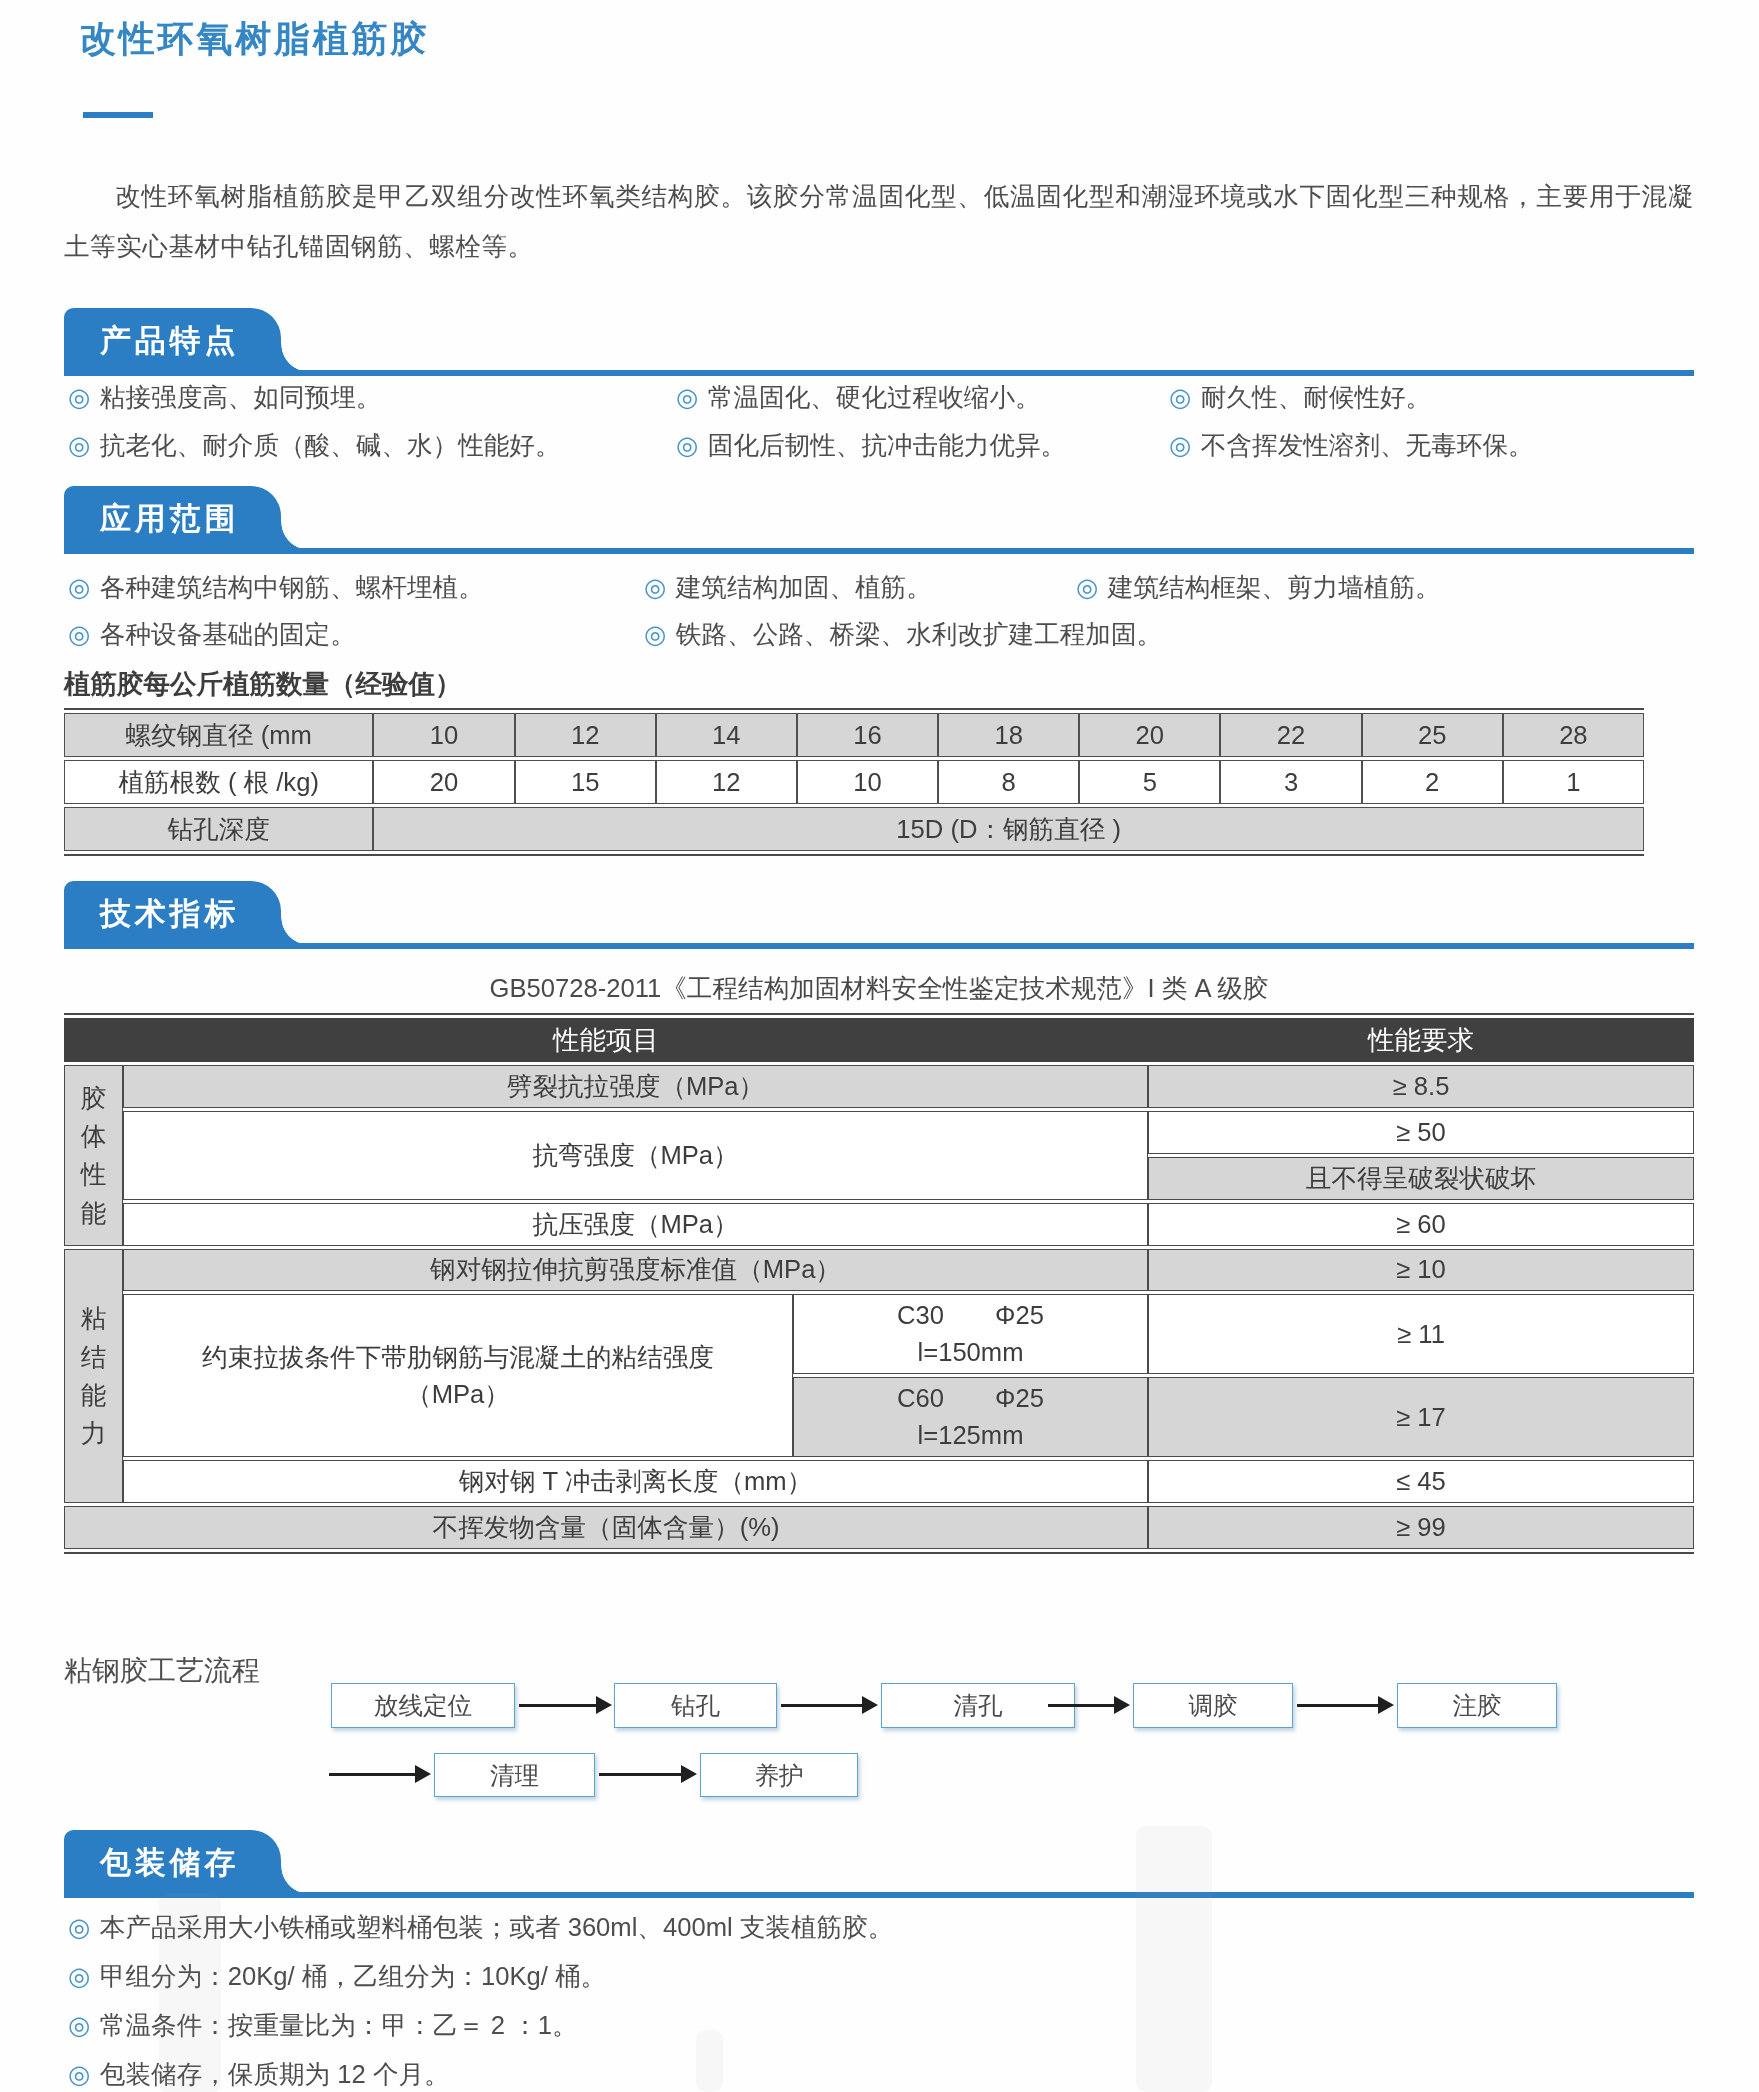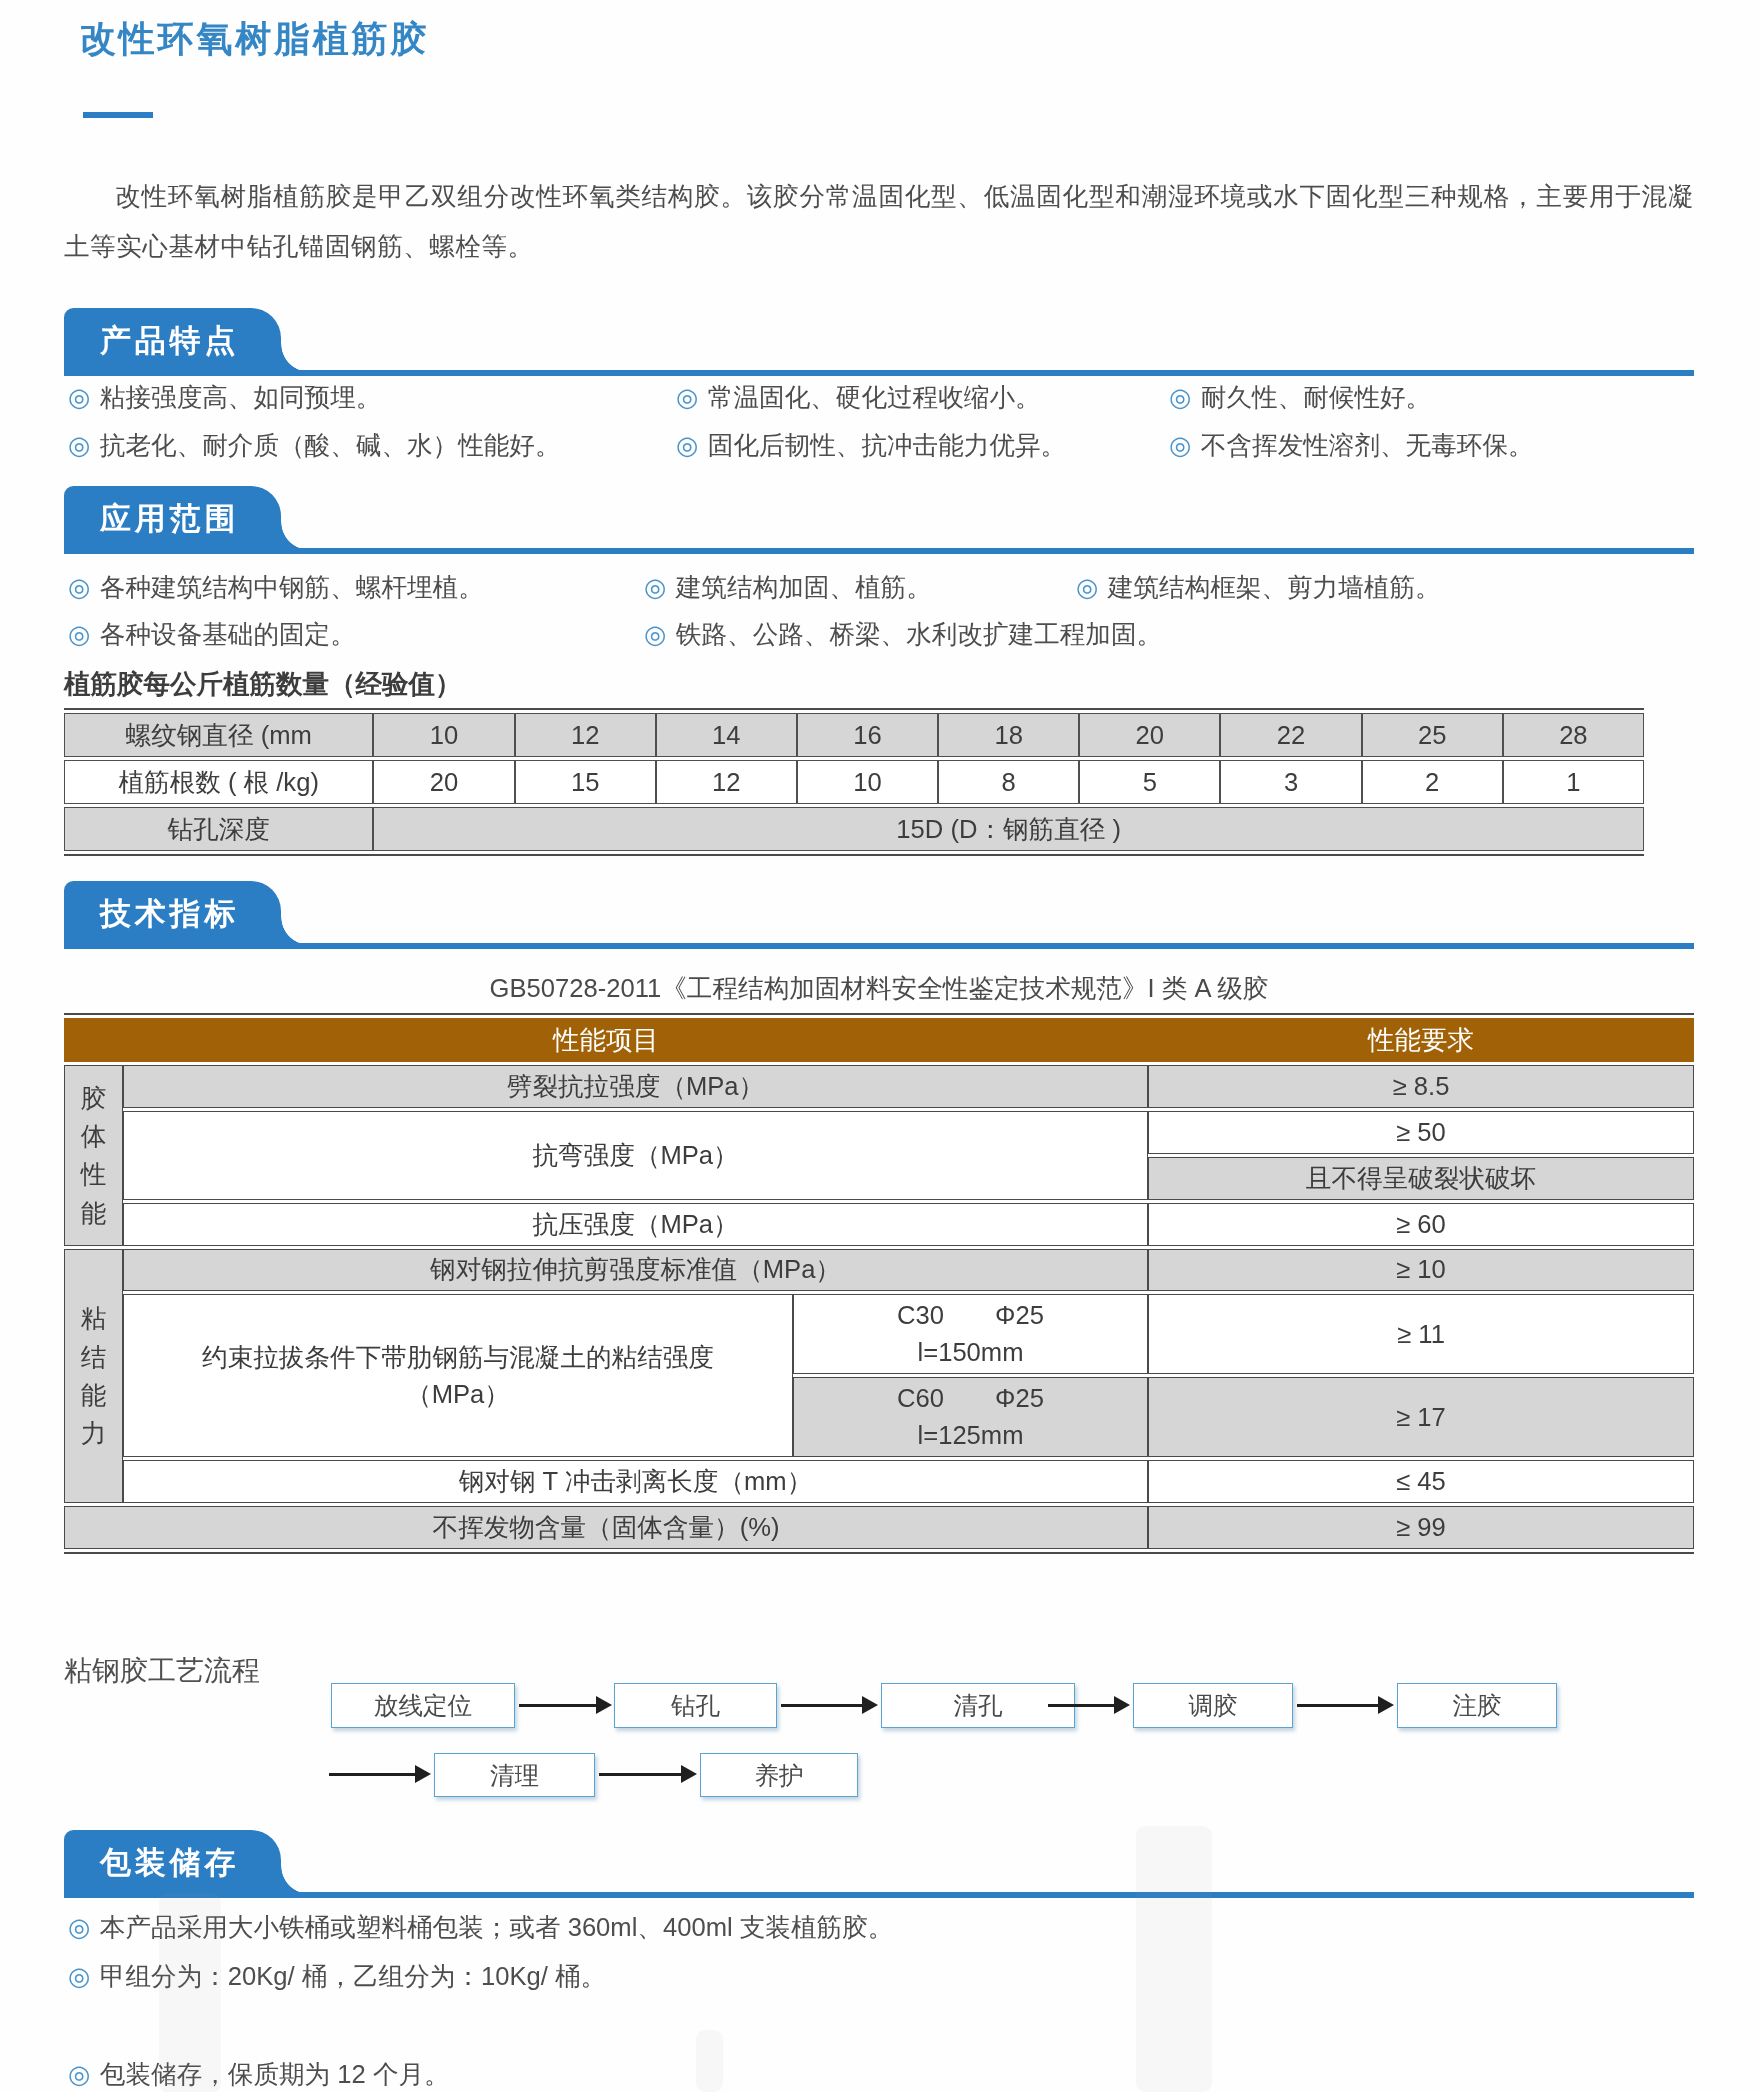--- a/index.html
+++ b/index.html
@@ -65,21 +65,21 @@
 
   
   .std-caption { left:64px; top:971px; width:1630px; text-align:center; font-size:25.6px; color:#4a4a4a; }
   table.tech {
     position:absolute; left:64px; top:1013px; width:1630px;
     border-collapse:separate; border-spacing:0 3.8px;
     border-top:2.8px solid #4a4a4a; border-bottom:2.8px solid #4a4a4a;
     table-layout:fixed; font-size:25.6px; color:#3d3d3d;
   }
   table.tech th {
-    background:#a16207; color:#ffffff; font-weight:normal;
+    background:#404040; color:#ffffff; font-weight:normal;
     font-size:26.5px; height:44px; text-align:center; vertical-align:middle; border:none;
   }
   table.tech td {
     border:1.9px solid #4a4a4a; text-align:center; vertical-align:middle;
     height:42px; padding:1.9px 7.6px; line-height:1.45;
   }
   table.tech td.tall { height:78px; }
   table.tech td.grp { background:#d6d6d6; padding:0 13.2px; line-height:1.5; font-size:25.6px; }
 
   
@@ -275,20 +275,21 @@
       <span>养护</span>
     </div>
 
   <div class="abs sec" style="top:1834px;">
     <div class="rule"></div>
     <div class="tab"><span>包装储存</span><span class="fillet"></span></div>
   </div>
 
   <div class="abs bullet" style="left:68px; top:1910px;"><span class="dot">◎</span><span>本产品采用大小铁桶或塑料桶包装；或者 360ml、400ml 支装植筋胶。</span></div>
   <div class="abs bullet" style="left:68px; top:1959px;"><span class="dot">◎</span><span>甲组分为：20Kg/ 桶，乙组分为：10Kg/ 桶。</span></div>
+  <div class="abs bullet" style="left:68px; top:2008px;"><span class="dot">◎</span><span>常温条件：按重量比为：甲：乙＝ 2 ：1。</span></div>
   <div class="abs bullet" style="left:68px; top:2057px;"><span class="dot">◎</span><span>包装储存，保质期为 12 个月。</span></div>
 
   <div class="wm" style="left:159px; top:1893px; width:62px; height:200px;"></div>
   <div class="wm" style="left:1136px; top:1826px; width:76px; height:266px;"></div>
   <div class="wm" style="left:696px; top:2030px; width:26.5px; height:62px;"></div>
 
 </div>
 
 
 </body></html>

